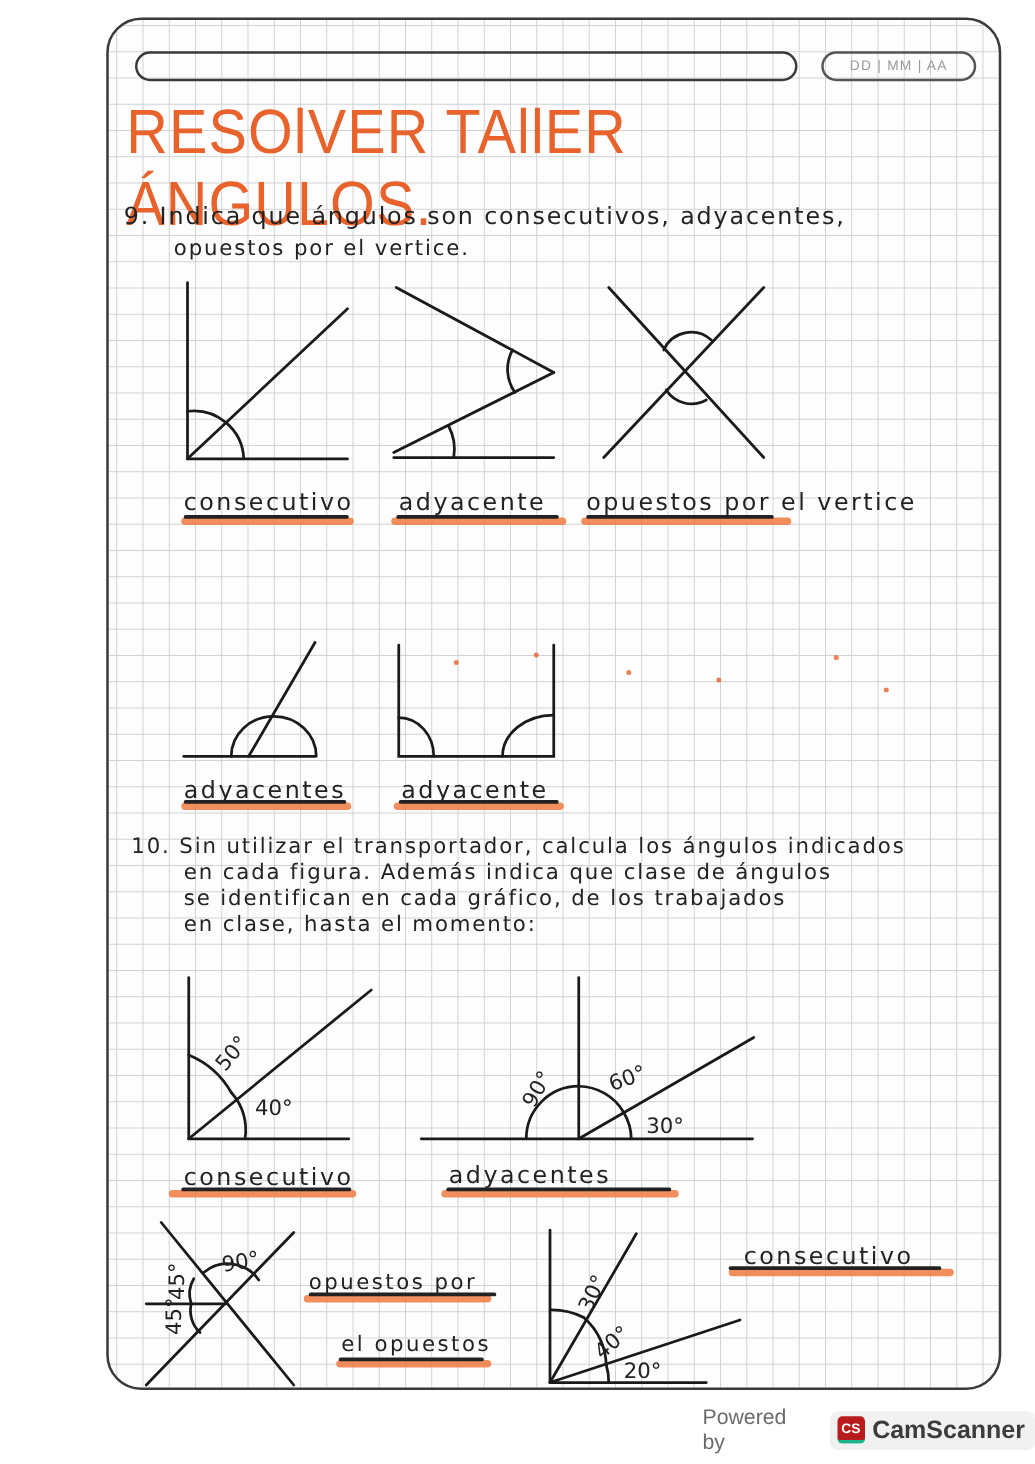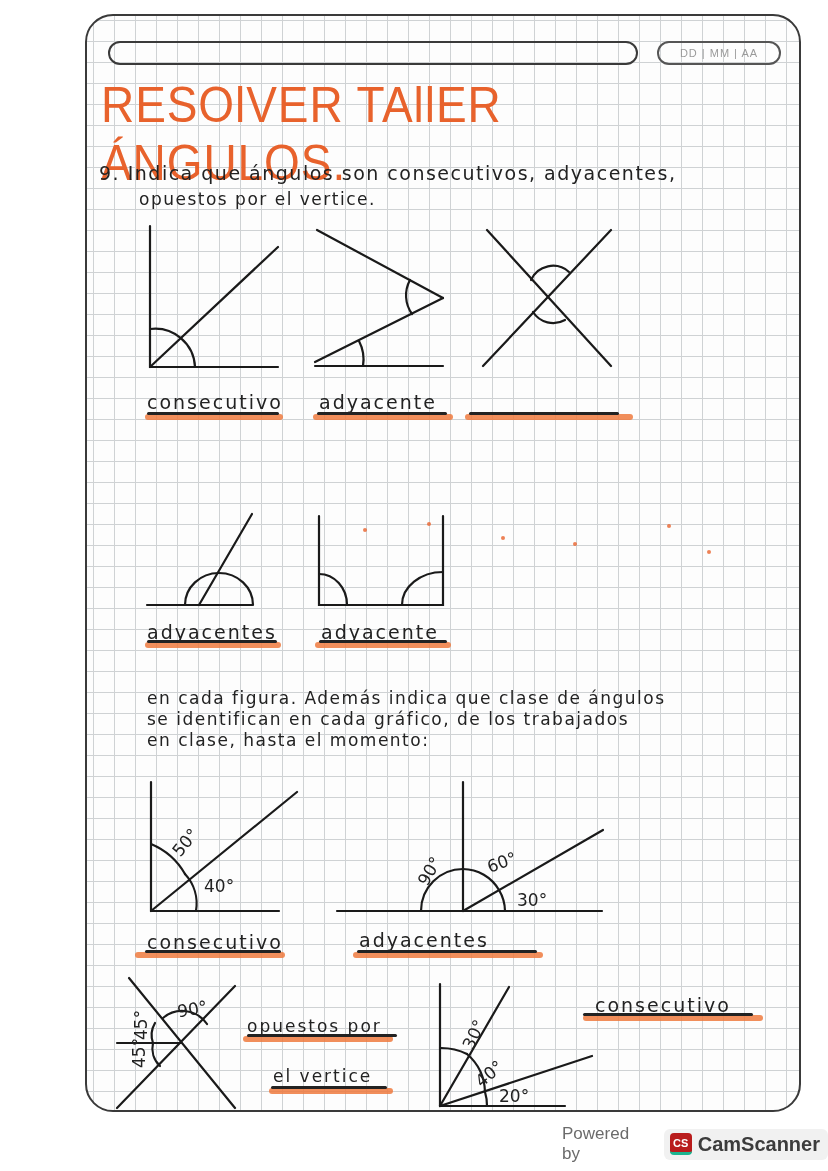--- a/index.html
+++ b/index.html
@@ -108,20 +108,21 @@
   <div class="label" style="left:232px; top:375px;">adyacente</div>
   <div class="hl" style="left:226px; top:398px; width:140px;"></div>
   <div class="underline" style="left:230px; top:396px; width:130px;"></div>
 
   <svg class="fig" style="left:396px; top:212px;" width="135" height="140">
     <line x1="4" y1="2" x2="128" y2="138"></line>
     <line x1="128" y1="2" x2="0" y2="138"></line>
     <path d="M48,52 A24,24 0 0 1 86,44"></path>
     <path d="M50,84 A24,24 0 0 0 82,92"></path>
   </svg>
+  <div class="label" style="left:382px; top:375px;">opuestos por el vertice</div>
   <div class="hl" style="left:378px; top:398px; width:168px;"></div>
   <div class="underline" style="left:382px; top:396px; width:150px;"></div>
 
   <svg class="fig" style="left:60px; top:498px;" width="140" height="95">
     <line x1="0" y1="91" x2="105" y2="91"></line>
     <line x1="52" y1="91" x2="105" y2="0"></line>
     <path d="M38,91 A34,32 0 0 1 106,91"></path>
   </svg>
   <div class="label" style="left:60px; top:605px;">adyacentes</div>
   <div class="hl" style="left:58px; top:626px; width:136px;"></div>
@@ -136,20 +137,23 @@
   <div class="hl" style="left:228px; top:626px; width:136px;"></div>
   <div class="underline" style="left:232px; top:624px; width:128px;"></div>
 
   <div class="speck" style="left:276px; top:512px;"></div>
   <div class="speck" style="left:340px; top:506px;"></div>
   <div class="speck" style="left:414px; top:520px;"></div>
   <div class="speck" style="left:486px; top:526px;"></div>
   <div class="speck" style="left:580px; top:508px;"></div>
   <div class="speck" style="left:620px; top:534px;"></div>
 
+  <div class="hand" style="left:18px; top:651px; font-size:17px;">
+    <span class="num-badge">10</span><span>. Sin utilizar el transportador, calcula los ángulos indicados</span>
+  </div>
   <div class="hand" style="left:60px; top:693px; font-size:17px;">se identifican en cada gráfico, de los trabajados</div>
   <div class="hand" style="left:60px; top:672px; font-size:17px;">en cada figura. Además indica que clase de ángulos</div>
   <div class="hand" style="left:60px; top:714px; font-size:17px;">en clase, hasta el momento:</div>
 
   <svg class="fig" style="left:62px; top:764px;" width="140" height="135">
     <line x1="2" y1="2" x2="2" y2="131"></line>
     <line x1="2" y1="131" x2="130" y2="131"></line>
     <line x1="2" y1="131" x2="148" y2="12"></line>
     <path d="M2,64 A70,70 0 0 1 36,94"></path>
     <path d="M36,94 A44,44 0 0 1 47,131"></path>
@@ -182,21 +186,21 @@
     <path d="M46,42 A30,30 0 0 1 90,48"></path>
     <path d="M38,47 A24,24 0 0 0 36,67"></path>
     <path d="M36,67 A24,24 0 0 0 43,90"></path>
     <text x="60" y="40" transform="rotate(-10 70 32)">90°</text>
     <text x="18" y="60" font-size="13" transform="rotate(-90 26 56)">45°</text>
     <text x="16" y="88" font-size="13" transform="rotate(-90 24 84)">45°</text>
   </svg>
   <div class="label" style="left:160px; top:1000px; font-size:17px;">opuestos por</div>
   <div class="hl" style="left:156px; top:1020px; width:150px;"></div>
   <div class="underline" style="left:160px; top:1018px; width:150px;"></div>
-  <div class="label" style="left:186px; top:1050px; font-size:17px;">el vertice</div>
+  <div class="label" style="left:186px; top:1050px; font-size:17px;">el opuestos</div>
   <div class="hl" style="left:182px; top:1072px; width:124px;"></div>
   <div class="underline" style="left:184px; top:1070px; width:116px;"></div>
 
   <svg class="fig" style="left:350px; top:966px;" width="170" height="128">
     <line x1="3" y1="2" x2="3" y2="124"></line>
     <line x1="3" y1="124" x2="128" y2="124"></line>
     <line x1="3" y1="124" x2="72" y2="5"></line>
     <line x1="3" y1="124" x2="155" y2="74"></line>
     <path d="M3,66 A58,58 0 0 1 30,72"></path>
     <path d="M30,72 A52,52 0 0 1 48,110"></path>

